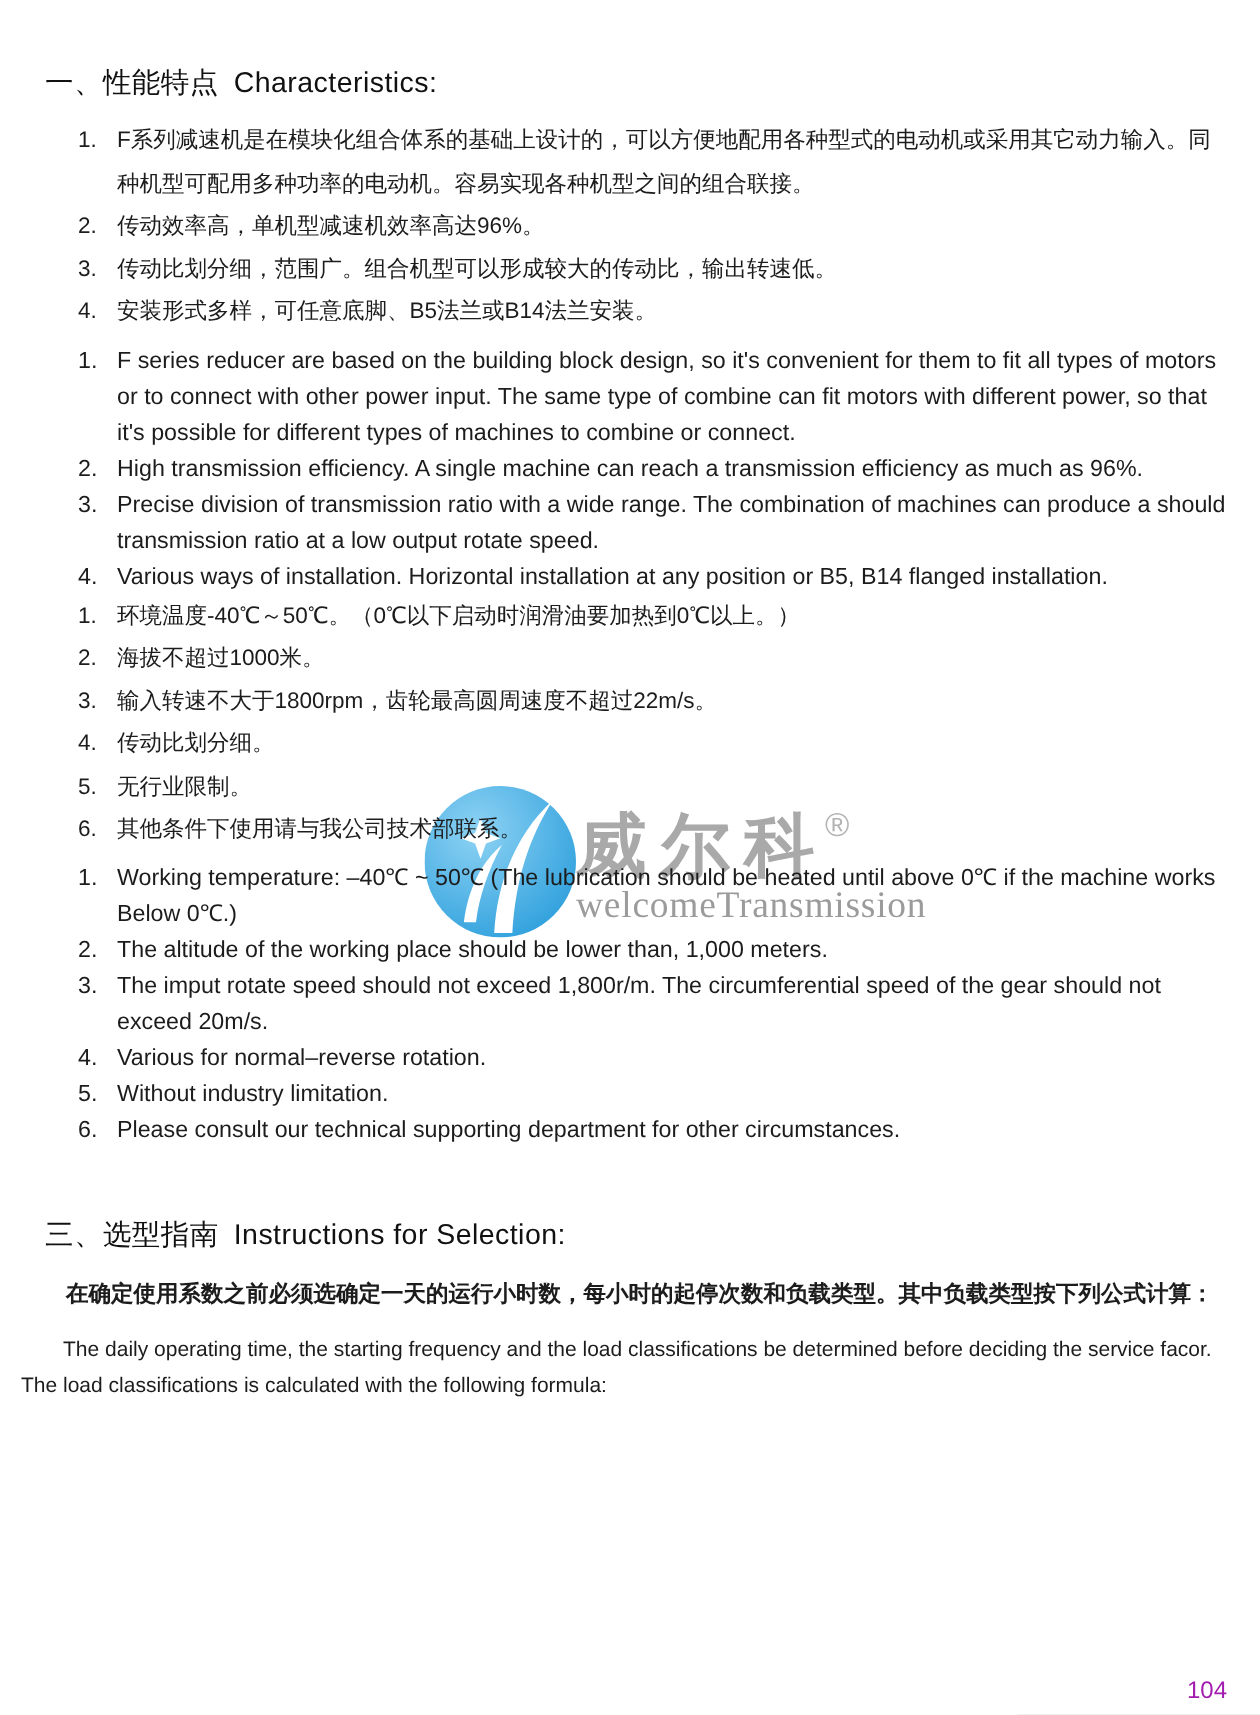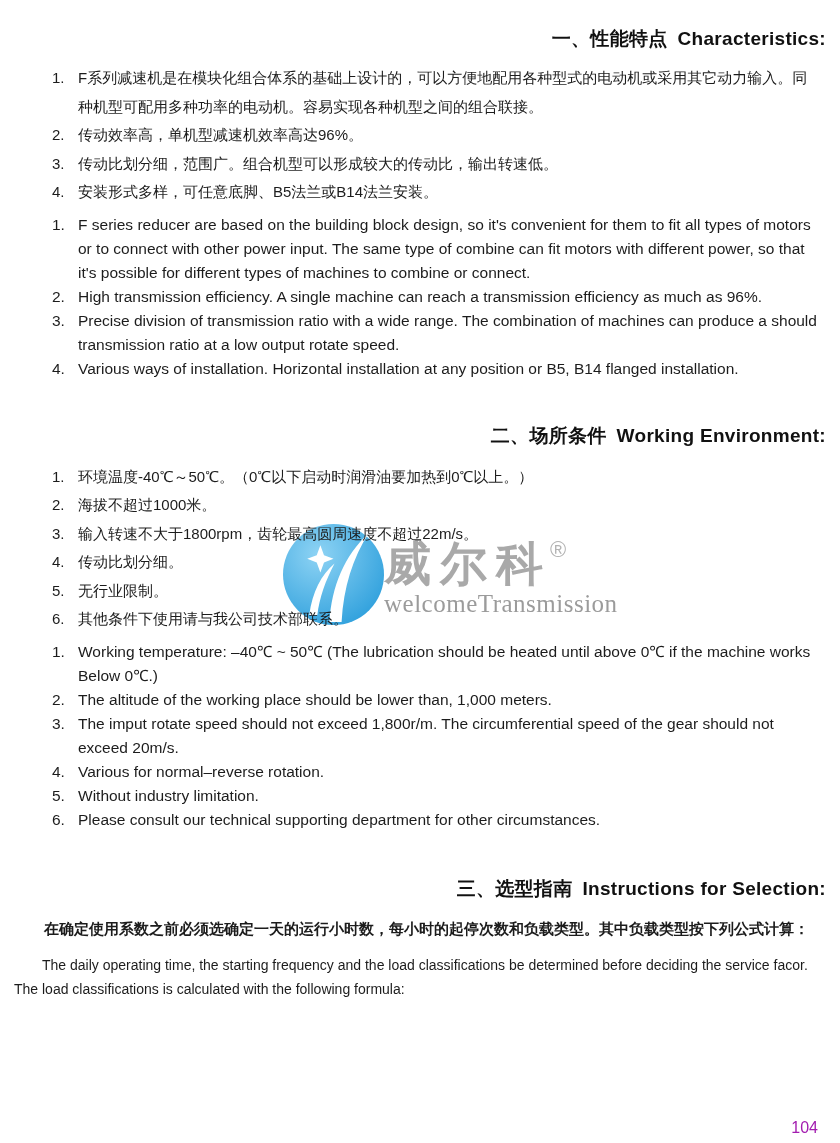--- a/index.html
+++ b/index.html
@@ -8,23 +8,22 @@
     width:840px; height:1143px;
     margin:0 auto;
     background:#ffffff;
     font-family:"Liberation Sans", sans-serif;
     color:#1c1c1c;
     overflow:hidden;
   }
   .content { position:relative; z-index:1; padding:26px 14px 0 14px; box-sizing:border-box; }
 
   .sec-heading {
-    font-size:19px; font-weight:bold; margin:0; letter-spacing:0.3px;
+    font-size:19px; font-weight:normal; margin:16px; letter-spacing:0.3px;
     color:#111;
-    text-align:right;
   }
   .sec-heading .h-en { margin-left:10px; }
 
   .list { list-style:none; margin:0; padding:0 6px 0 38px; }
   .list li { display:flex; }
   .num { flex:none; width:26px; }
   .txt { flex:1; }
 
   .cn-list { font-size:15px; line-height:28.5px; font-weight:500; }
   .en-list { font-size:15.5px; line-height:24px; }
@@ -128,21 +127,20 @@
             <span class="txt">Precise division of transmission ratio with a wide range. The combination of machines can produce a should transmission ratio at a low output rotate speed.</span>
           </li>
         <li>
             <span class="num">4.</span>
             <span class="txt">Various ways of installation. Horizontal installation at any position or B5, B14 flanged installation.</span>
           </li>
       </ol>
     </section>
 
     <section>
-      <h2 class="sec-heading sec2-heading"><span class="h-cn">二、场所条件</span><span class="h-en">Working Environment:</span></h2>
 
       <ol class="list cn-list">
         <li>
             <span class="num">1.</span>
             <span class="txt">环境温度-40℃～50℃。（0℃以下启动时润滑油要加热到0℃以上。）</span>
           </li>
         <li>
             <span class="num">2.</span>
             <span class="txt">海拔不超过1000米。</span>
           </li>

